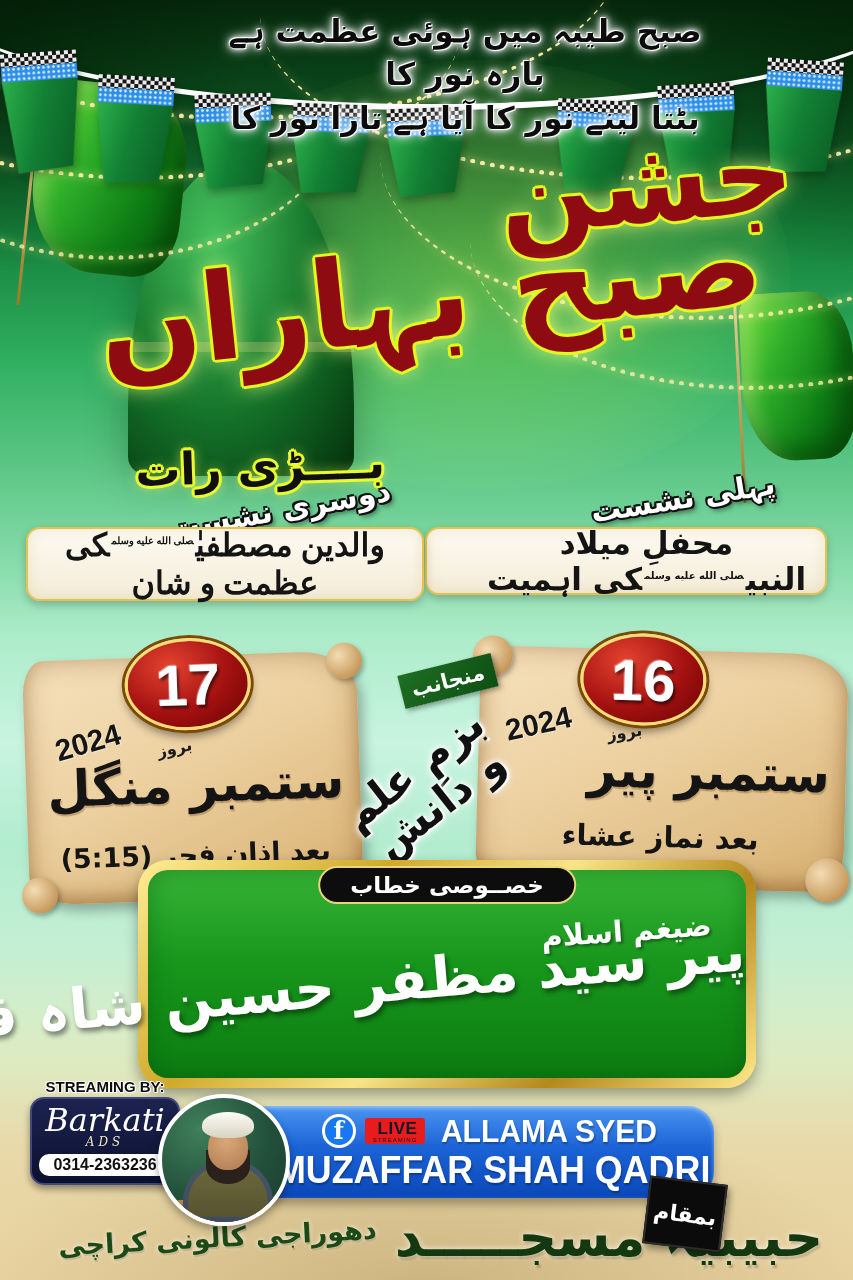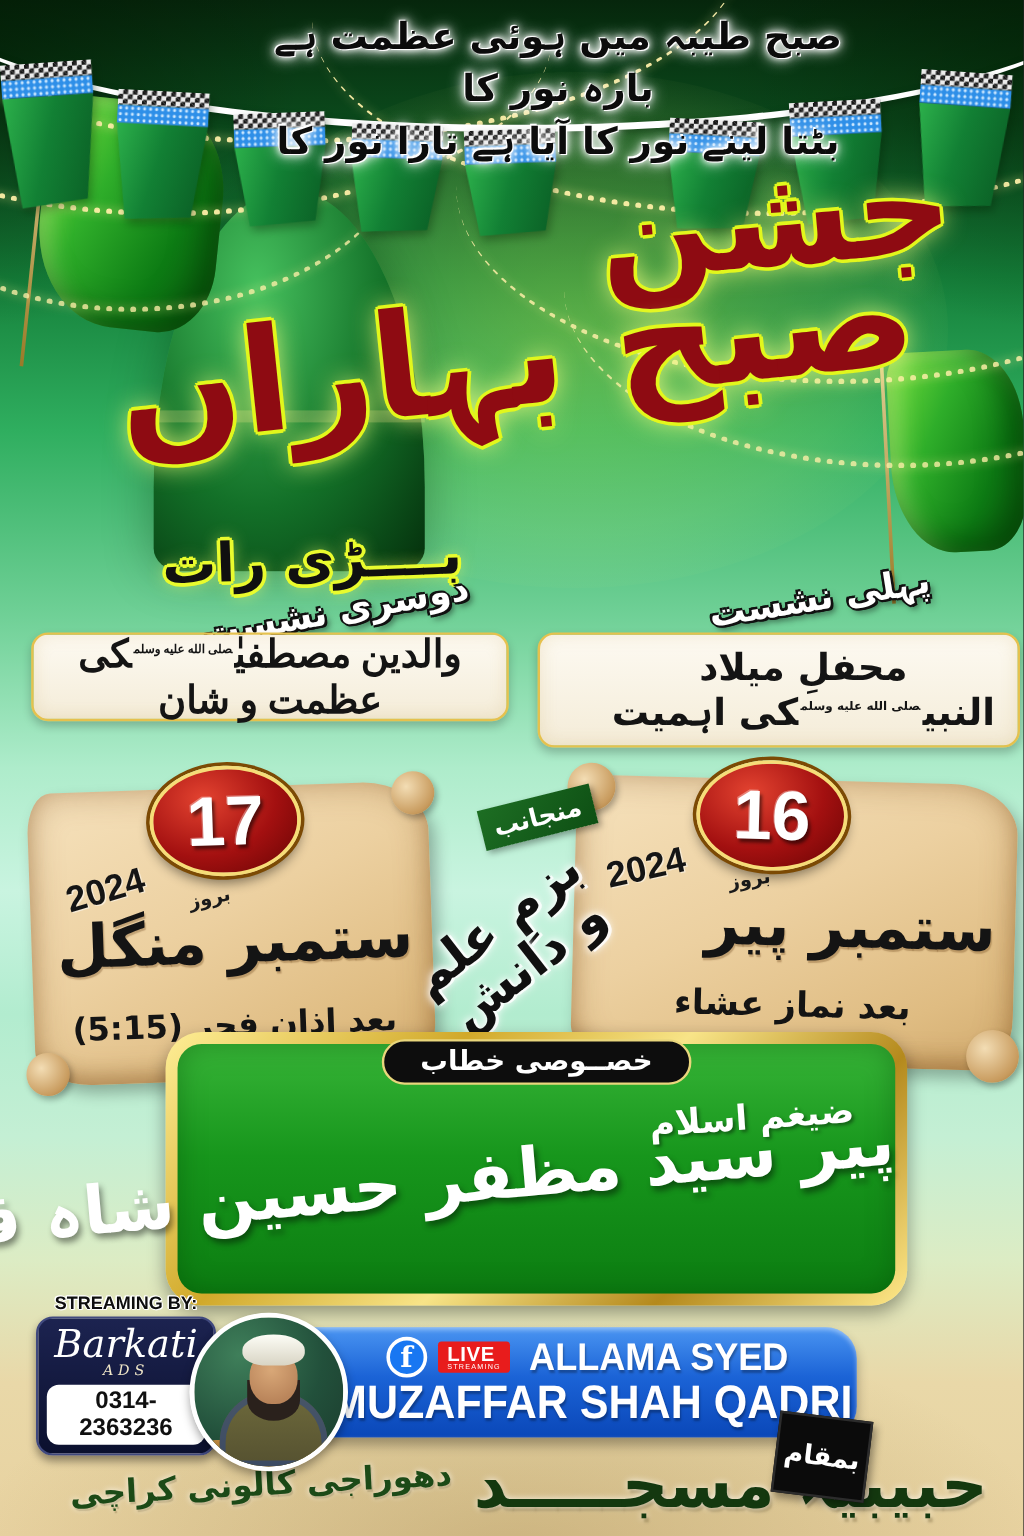--- a/index.html
+++ b/index.html
@@ -71,21 +71,21 @@
        -2px -2px 0 #e9fb2e,2px 2px 0 #e9fb2e,-2px 2px 0 #e9fb2e,2px -2px 0 #e9fb2e,0 0 14px rgba(240,255,110,.9);}
   
   .session-label{position:absolute;z-index:6;font-size:30px;font-weight:bold;color:#fff;text-align:center;
      text-shadow:-2px 0 0 #111,2px 0 0 #111,0 -2px 0 #111,0 2px 0 #111,2px 2px 0 #111,-2px -2px 0 #111,3px 4px 5px rgba(0,0,0,.5);}
   #label-first{right:50px;top:480px;width:240px;transform:rotate(-9deg);}
   #label-second{left:160px;top:492px;width:240px;transform:rotate(-10deg);}
   .session-box{position:absolute;z-index:6;background:linear-gradient(180deg,#fdfaf2,#f4ecd8);
      border:2px solid #e5c14e;border-radius:14px;display:flex;align-items:center;justify-content:center;
      box-shadow:0 4px 8px rgba(0,0,0,.22),inset 0 0 14px rgba(190,150,60,.18);
      color:#141414;font-weight:bold;text-align:center;}
-  #box-first{left:448px;top:527px;width:402px;height:96px;font-size:31px;padding-left:41px;}
+  #box-first{left:425px;top:527px;width:402px;height:68px;font-size:31px;padding-left:41px;}
   #box-second{left:26px;top:527px;width:398px;height:74px;font-size:32px;font-family:Liberation Serif, serif;}
   .durood{font-size:10px;vertical-align:super;margin:0 2px;white-space:nowrap;}
   
   .scroll{position:absolute;z-index:6;background:linear-gradient(155deg,#f6e2bd 0%,#ecd0a0 45%,#dfbc82 80%,#d2ab6e 100%);
      border-radius:20px 56px 26px 48px/34px 42px 44px 30px;
      box-shadow:inset 0 0 28px rgba(120,70,20,.40),inset 0 -8px 14px rgba(120,70,20,.25),5px 7px 12px rgba(0,0,0,.28);}
   .scroll .curl{position:absolute;border-radius:50%;background:radial-gradient(circle at 35% 35%,#f3ddb4,#c89b5e 70%,#9a6f35);box-shadow:2px 3px 5px rgba(0,0,0,.3);}
   #scroll-right{left:478px;top:650px;width:368px;height:238px;transform:rotate(1.5deg);}
   #scroll-left{left:26px;top:656px;width:334px;height:244px;transform:rotate(-2deg);}
   .curl.tl{left:-8px;top:-10px;width:40px;height:40px;}
@@ -138,31 +138,31 @@
      color:#fff;transform:rotate(-5deg);text-shadow:2px 4px 5px rgba(0,0,0,.45);white-space:nowrap;}
   
   #designer{position:absolute;left:30px;top:1078px;width:150px;z-index:9;text-align:center;}
   #designer-heading{font-family:"Liberation Sans",sans-serif;font-size:15px;font-weight:bold;color:#0d0d0d;
      text-shadow:-1px 0 0 #fff,1px 0 0 #fff,0 -1px 0 #fff,0 1px 0 #fff,1px 1px 0 #fff,-1px -1px 0 #fff;}
   #designer-card{margin-top:2px;background:linear-gradient(180deg,#1c2350,#0b102e);border:2px solid #40497e;
      border-radius:14px;padding:5px 7px 7px;box-shadow:0 4px 7px rgba(0,0,0,.4);}
   #designer-name{font-family:"DejaVu Serif",serif;font-style:italic;font-size:32px;color:#fff;line-height:1;}
   #designer-sub{font-family:"DejaVu Serif",serif;font-style:italic;font-size:12px;color:#efe6c8;letter-spacing:4px;line-height:1.1;}
   #designer-phone{margin-top:5px;background:#fff;border-radius:10px;font-family:"Liberation Sans",sans-serif;
-     font-size:20px;font-weight:bold;color:#101010;padding:2px 4px;}
+     font-size:16px;font-weight:bold;color:#101010;padding:2px 4px;}
   
   #live-bar{position:absolute;left:172px;top:1106px;width:542px;height:92px;z-index:9;border-radius:26px;
      background:linear-gradient(180deg,#4a95f2 0%,#1b63d6 45%,#0a47b8 100%);
      box-shadow:0 6px 10px rgba(0,0,0,.3),inset 0 2px 4px rgba(255,255,255,.45);
      display:flex;flex-direction:column;align-items:center;justify-content:center;padding-left:100px;}
   .live-row{display:flex;align-items:center;gap:9px;}
   #fb-icon{width:34px;height:34px;border-radius:50%;background:#1877f2;border:3px solid #fff;
      display:flex;align-items:center;justify-content:center;color:#fff;
      font-family:"DejaVu Serif",serif;font-weight:bold;font-size:24px;line-height:1;}
-  #live-badge{background:#e81c1c;color:#ffffff;text-align:left;padding:2px 8px 1px;border-radius:3px;
+  #live-badge{background:#e81c1c;color:#0f172a;text-align:right;padding:2px 8px 1px;border-radius:3px;
      font-family:"Liberation Sans",sans-serif;line-height:1;}
   #live-word{font-size:17px;font-weight:bold;letter-spacing:.5px;}
   #streaming-word{font-size:6px;letter-spacing:1px;}
   .live-line1{font-family:"Liberation Sans",sans-serif;font-size:32px;font-weight:bold;color:#fff;
      transform:scaleX(.94);text-shadow:1px 2px 2px rgba(0,0,0,.3);white-space:nowrap;}
   .live-line2{font-family:"Liberation Sans",sans-serif;font-size:39px;font-weight:bold;color:#fff;
      transform:scaleX(.92);text-shadow:1px 2px 2px rgba(0,0,0,.3);white-space:nowrap;margin-top:-2px;}
   #speaker-photo{position:absolute;left:158px;top:1094px;width:132px;height:132px;border-radius:50%;z-index:10;
      border:4px solid #fff;overflow:hidden;box-shadow:0 4px 8px rgba(0,0,0,.35);
      background:radial-gradient(circle at 30% 25%,#3f7f5a,#22503b 55%,#1b3a2c),

